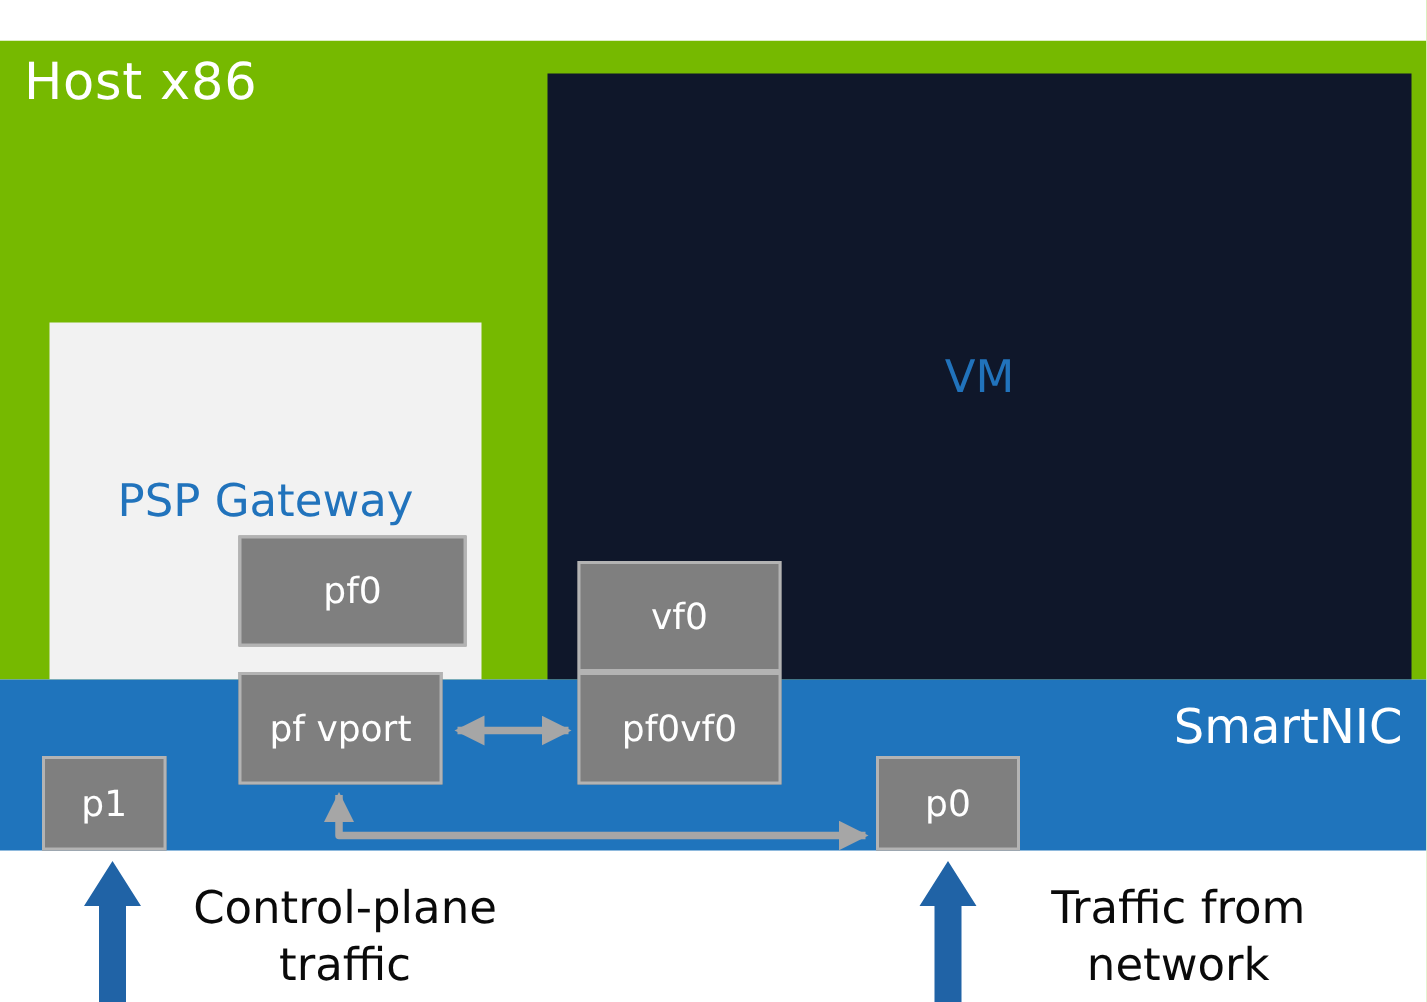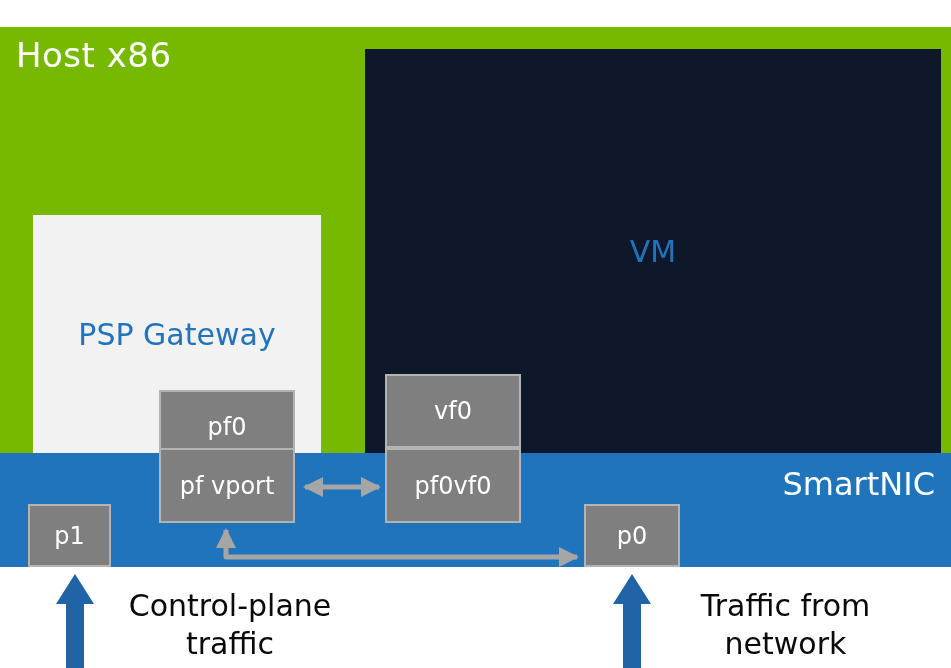--- a/index.html
+++ b/index.html
@@ -46,21 +46,21 @@
   
   .port{
     position:absolute;
     background:#7F7F7F;
     border:2px solid #B3B3B3;
     box-sizing:border-box;
     display:flex;align-items:center;justify-content:center;
     color:#ffffff;font-size:24px;
     z-index:5;
   }
-  .port-pf0{left:159px;top:363px;width:136px;height:74px;}
+  .port-pf0{left:159px;top:330px;width:152px;height:74px;}
   .port-pfvport{left:159px;top:421px;width:136px;height:75px;}
   .port-vf0{left:385px;top:347px;width:136px;height:74px;}
   .port-pf0vf0{left:385px;top:421px;width:136px;height:75px;}
   .port-p1{left:28px;top:477px;width:83px;height:63px;}
   .port-p0{left:584px;top:477px;width:96px;height:63px;}
   
   .overlay{
     position:absolute;left:0;top:0;width:951px;height:668px;
     pointer-events:none;z-index:8;
   }

